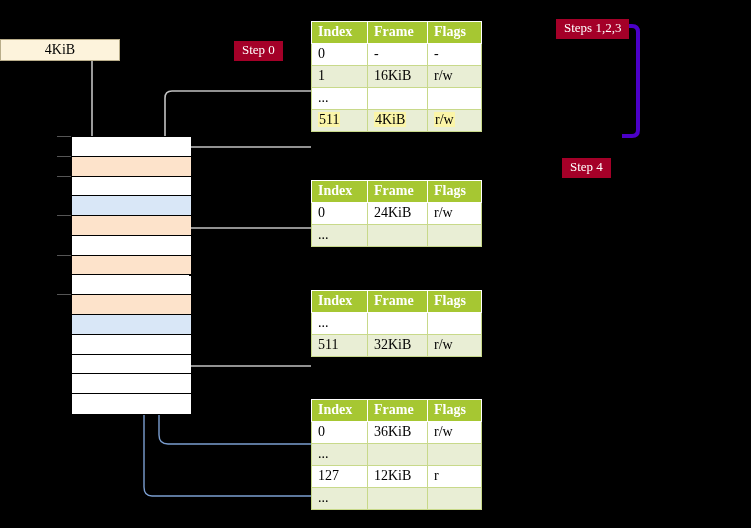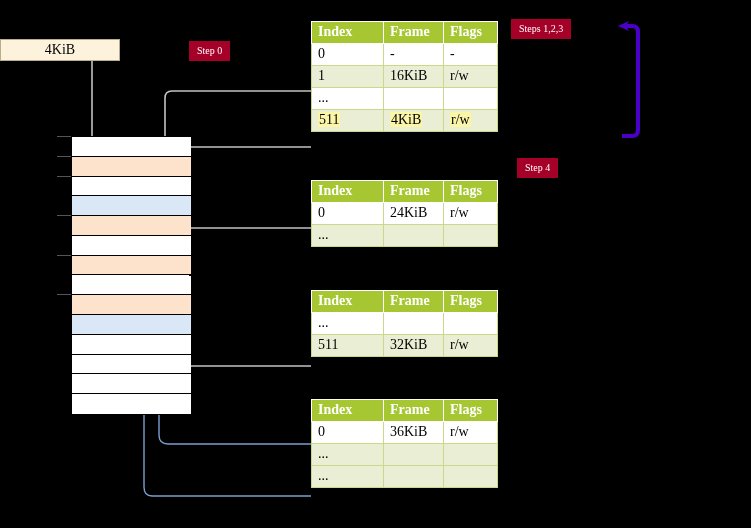--- a/index.html
+++ b/index.html
@@ -36,26 +36,27 @@
     justify-content: center;
     font-size: 14px;
     color: #000;
   }
 
   
   .step-tag {
     display: inline-flex;
     align-items: center;
     justify-content: center;
-    font-size: 10px;
+    font-size: 13px;
     padding: 2px 8px 3px 8px;
     color: #ffffff;
     white-space: nowrap;
     box-sizing: border-box;
     height: 20px;
+    margin-left: 45px;
   }
   .step-red { background: #a40028; }
   .step-blue { background: #5500dd; }
 
   
   .memblock {
     left: 71px; top: 136px;
     width: 119px; height: 279px;
     border: 1px solid #000;
     box-sizing: border-box;
@@ -106,21 +107,21 @@
     border: 1px solid #c8d98a;
     height: 21px;
     box-sizing: border-box;
     color: #000000;
     vertical-align: middle;
   }
   tr.row-white td { background: #ffffff; }
   tr.row-tint  td { background: #e9eed5; }
   td.hl > span.hlt { background: #fbf5a8; padding: 0 1px; }
 
-  .col-index { width: 72px; }
+  .col-index { width: 56px; }
   .col-frame { width: 60px; }
   .col-flags { width: 54px; }
 
   
   #wires { position: absolute; left: 0; top: 0; width: 751px; height: 528px; pointer-events: none; }
 </style>
 </head>
 <body>
 
 <div id="stage">
@@ -271,20 +272,25 @@
         <tr class="row-white">
           <td class="col-index">0</td>
           <td class="col-frame">36KiB</td>
           <td class="col-flags">r/w</td>
         </tr>
         <tr class="row-tint">
           <td class="col-index">...</td>
           <td class="col-frame"></td>
           <td class="col-flags"></td>
         </tr>
+        <tr class="row-white">
+          <td class="col-index">127</td>
+          <td class="col-frame">12KiB</td>
+          <td class="col-flags">r</td>
+        </tr>
         <tr class="row-tint">
           <td class="col-index">...</td>
           <td class="col-frame"></td>
           <td class="col-flags"></td>
         </tr>
       </tbody>
     </table>
 
 <div class="tick" style="top: 136px;"></div>
     <div class="tick" style="top: 155.786px;"></div>

